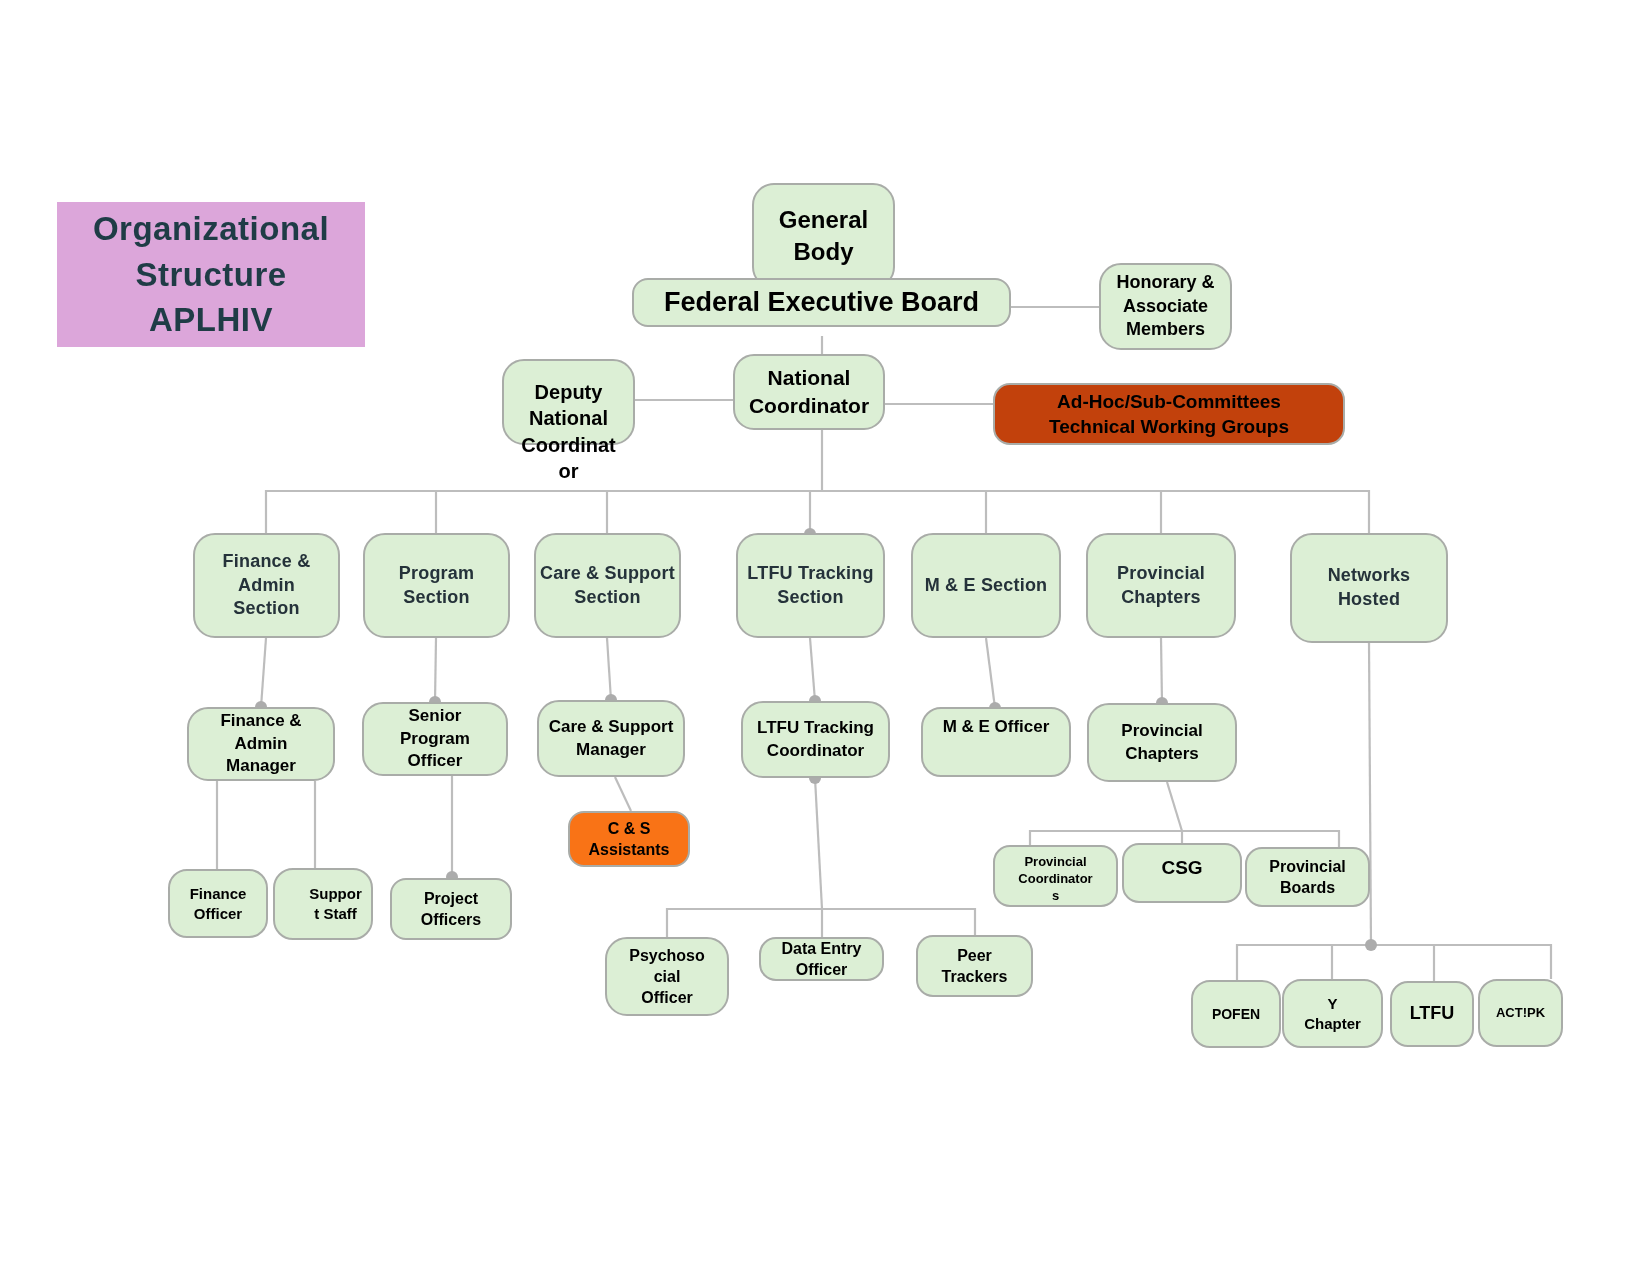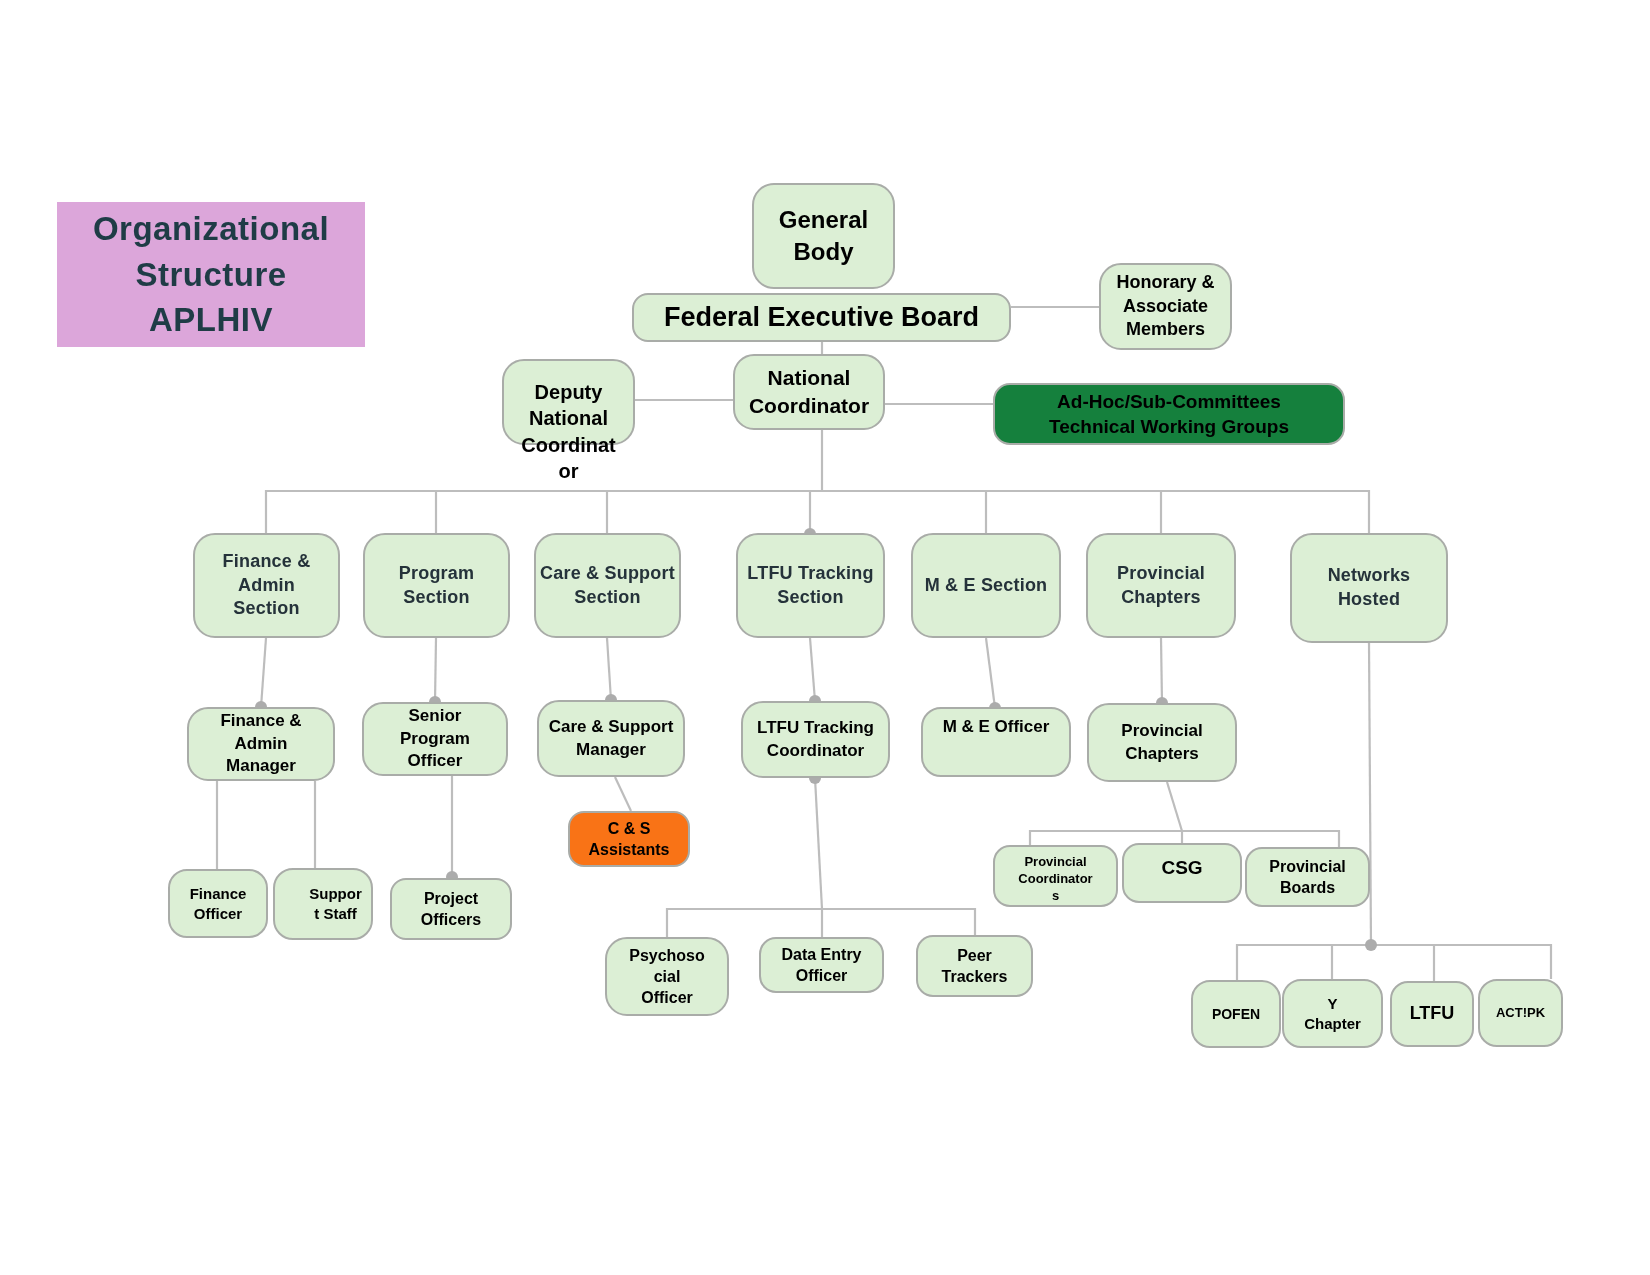--- a/index.html
+++ b/index.html
@@ -70,31 +70,31 @@
       <circle cx="815" cy="778" r="6" fill="#ACACAC"></circle>
       <circle cx="452" cy="877" r="6" fill="#ACACAC"></circle>
       <circle cx="1371" cy="945" r="6" fill="#ACACAC"></circle>
     </svg>
   <div class="title-block" style="background: rgb(220, 166, 218); color: rgb(31, 60, 70);">Organizational
 Structure
 APLHIV</div>
   <div id="nodes-root">
       <div class="node" style="left: 752px; top: 183px; width: 143px; height: 106px; font-size: 24px; background: rgb(220, 239, 213); border-color: rgb(169, 172, 168); border-radius: 22px;">General
 Body</div>
-      <div class="node" style="left: 632px; top: 293px; width: 379px; height: 49px; font-size: 27px; background: rgb(220, 239, 213); border-color: rgb(169, 172, 168); border-radius: 16px;">Federal Executive Board</div>
+      <div class="node" style="left: 632px; top: 278px; width: 379px; height: 49px; font-size: 27px; background: rgb(220, 239, 213); border-color: rgb(169, 172, 168); border-radius: 16px;">Federal Executive Board</div>
       <div class="node" style="left: 1099px; top: 263px; width: 133px; height: 87px; font-size: 18px; background: rgb(220, 239, 213); border-color: rgb(169, 172, 168); border-radius: 22px;">Honorary &amp;
 Associate
 Members</div>
       <div class="node top" style="left: 502px; top: 359px; width: 133px; height: 86px; font-size: 20px; background: rgb(220, 239, 213); border-color: rgb(169, 172, 168); border-radius: 22px; padding-top: 18px;">Deputy
 National
 Coordinat
 or</div>
       <div class="node" style="left: 733px; top: 354px; width: 152px; height: 76px; font-size: 21px; background: rgb(220, 239, 213); border-color: rgb(169, 172, 168); border-radius: 21px;">National
 Coordinator</div>
-      <div class="node" style="left: 993px; top: 383px; width: 352px; height: 62px; font-size: 19px; background: #15803d; border-color: rgb(169, 172, 168); border-radius: 17px;">Ad-Hoc/Sub-Committees
+      <div class="node" style="left: 993px; top: 383px; width: 352px; height: 62px; font-size: 19px; background: #c2410c; border-color: rgb(169, 172, 168); border-radius: 17px;">Ad-Hoc/Sub-Committees
 Technical Working Groups</div>
       <div class="node sec" style="left: 193px; top: 533px; width: 147px; height: 105px; font-size: 18px; background: rgb(220, 239, 213); border-color: rgb(169, 172, 168); border-radius: 22px;">Finance &amp; Admin
 Section</div>
       <div class="node sec" style="left: 363px; top: 533px; width: 147px; height: 105px; font-size: 18px; background: rgb(220, 239, 213); border-color: rgb(169, 172, 168); border-radius: 22px;">Program Section</div>
       <div class="node sec" style="left: 534px; top: 533px; width: 147px; height: 105px; font-size: 18px; background: rgb(220, 239, 213); border-color: rgb(169, 172, 168); border-radius: 22px;">Care &amp; Support
 Section</div>
       <div class="node sec" style="left: 736px; top: 533px; width: 149px; height: 105px; font-size: 18px; background: rgb(220, 239, 213); border-color: rgb(169, 172, 168); border-radius: 22px;">LTFU Tracking
 Section</div>
       <div class="node sec" style="left: 911px; top: 533px; width: 150px; height: 105px; font-size: 18px; background: rgb(220, 239, 213); border-color: rgb(169, 172, 168); border-radius: 22px;">M &amp; E Section</div>
       <div class="node sec" style="left: 1086px; top: 533px; width: 150px; height: 105px; font-size: 18px; background: rgb(220, 239, 213); border-color: rgb(169, 172, 168); border-radius: 22px;">Provincial
@@ -124,21 +124,21 @@
 Officers</div>
       <div class="node top" style="left: 993px; top: 845px; width: 125px; height: 62px; font-size: 13px; background: rgb(220, 239, 213); border-color: rgb(169, 172, 168); border-radius: 17px; padding-top: 6px;">Provincial
 Coordinator
 s</div>
       <div class="node top" style="left: 1122px; top: 843px; width: 120px; height: 60px; font-size: 19px; background: rgb(220, 239, 213); border-color: rgb(169, 172, 168); border-radius: 17px; padding-top: 10px;">CSG</div>
       <div class="node" style="left: 1245px; top: 847px; width: 125px; height: 60px; font-size: 16px; background: rgb(220, 239, 213); border-color: rgb(169, 172, 168); border-radius: 17px;">Provincial
 Boards</div>
       <div class="node" style="left: 605px; top: 937px; width: 124px; height: 79px; font-size: 16px; background: rgb(220, 239, 213); border-color: rgb(169, 172, 168); border-radius: 22px;">Psychoso
 cial
 Officer</div>
-      <div class="node" style="left: 759px; top: 937px; width: 125px; height: 56px; font-size: 16px; background: rgb(220, 239, 213); border-color: rgb(169, 172, 168); border-radius: 17px;">Data Entry
+      <div class="node" style="left: 759px; top: 937px; width: 125px; height: 44px; font-size: 16px; background: rgb(220, 239, 213); border-color: rgb(169, 172, 168); border-radius: 17px;">Data Entry
 Officer</div>
       <div class="node" style="left: 916px; top: 935px; width: 117px; height: 62px; font-size: 16px; background: rgb(220, 239, 213); border-color: rgb(169, 172, 168); border-radius: 17px;">Peer
 Trackers</div>
       <div class="node" style="left: 1191px; top: 980px; width: 90px; height: 68px; font-size: 14px; background: rgb(220, 239, 213); border-color: rgb(169, 172, 168); border-radius: 19px;">POFEN</div>
       <div class="node" style="left: 1282px; top: 979px; width: 101px; height: 69px; font-size: 15px; background: rgb(220, 239, 213); border-color: rgb(169, 172, 168); border-radius: 19px;">Y
 Chapter</div>
       <div class="node" style="left: 1390px; top: 981px; width: 84px; height: 66px; font-size: 18px; background: rgb(220, 239, 213); border-color: rgb(169, 172, 168); border-radius: 18px;">LTFU</div>
       <div class="node" style="left: 1478px; top: 979px; width: 85px; height: 68px; font-size: 13px; background: rgb(220, 239, 213); border-color: rgb(169, 172, 168); border-radius: 19px;">ACT!PK</div>
     </div>
 </div>

